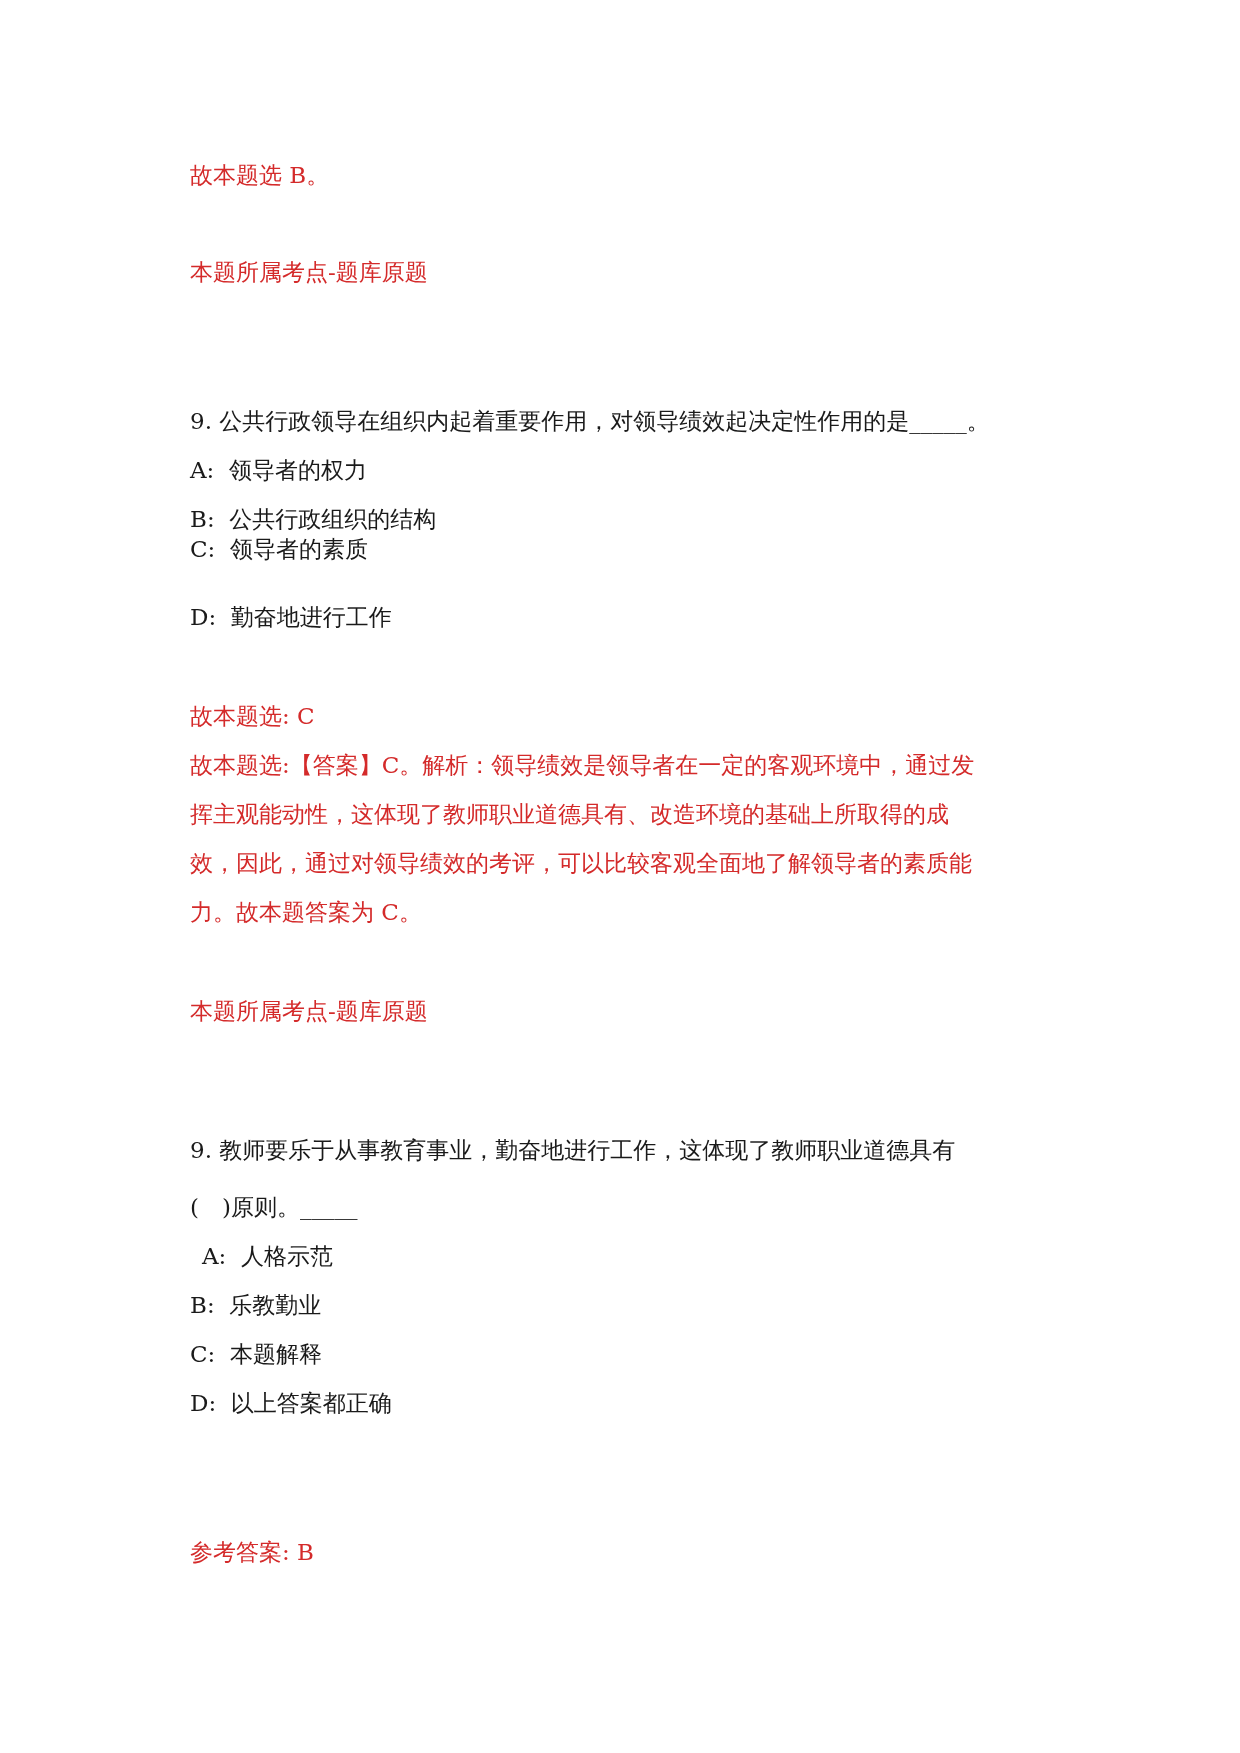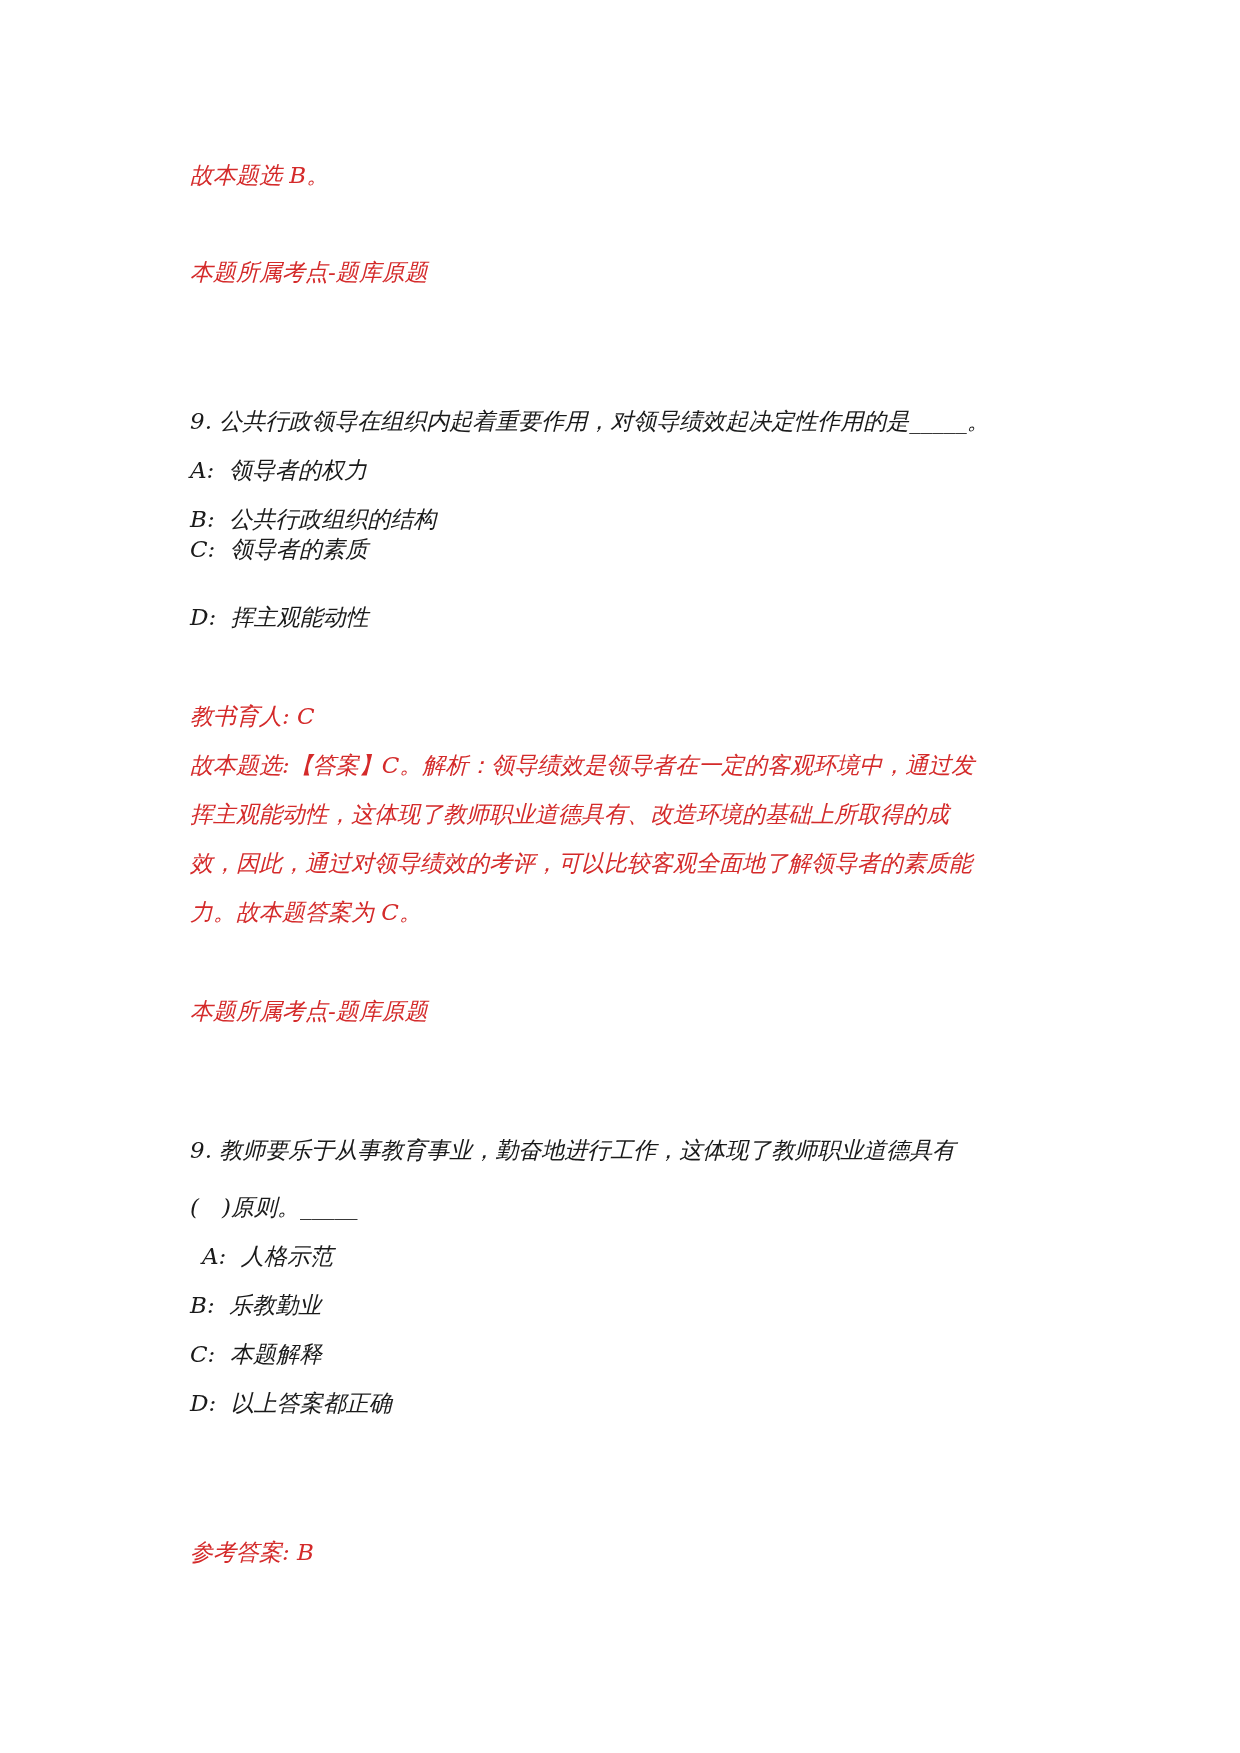--- a/index.html
+++ b/index.html
@@ -1,37 +1,37 @@
 <!DOCTYPE html>
 <html><head>
 <meta charset="utf-8">
 <style>
   html, body { margin: 0; padding: 0; background: #ffffff; }
   body { width: 1240px; height: 1753px; position: relative; overflow: hidden;
          font-family: "DejaVu Serif", "Liberation Serif", serif; }
-  .line { position: absolute; left: 190px; font-size: 23px; line-height: 30px; white-space: nowrap; color: #1a1a1a; font-style: italic; }
+  .line { position: absolute; left: 190px; font-size: 23px; line-height: 30px; white-space: nowrap; color: #1a1a1a; }
   .red { color: #d42a2a; }
   .indent { left: 202px; }
 </style>
 </head>
 <body>
 
 <div>
 
   <div class="line red" style="top:160px">故本题选 B。</div>
   <div class="line red" style="top:257px">本题所属考点-题库原题</div>
 
   <div>
     <div class="line" style="top:406px">9. 公共行政领导在组织内起着重要作用，对领导绩效起决定性作用的是_____。</div>
     <div class="line" style="top:455px"><span>A:</span>&nbsp;&nbsp;<span>领导者的权力</span></div>
     <div class="line" style="top:504px"><span>B:</span>&nbsp;&nbsp;<span>公共行政组织的结构</span></div>
     <div class="line" style="top:534px"><span>C:</span>&nbsp;&nbsp;<span>领导者的素质</span></div>
-    <div class="line" style="top:602px"><span>D:</span>&nbsp;&nbsp;<span>挥主观能动性</span></div>
+    <div class="line" style="top:602px"><span>D:</span>&nbsp;&nbsp;<span>勤奋地进行工作</span></div>
 
-    <div class="line red" style="top:701px">教书育人: C</div>
+    <div class="line red" style="top:701px">故本题选: C</div>
     <div class="line red" style="top:750px">故本题选:【答案】C。解析：领导绩效是领导者在一定的客观环境中，通过发</div>
     <div class="line red" style="top:799px">挥主观能动性，这体现了教师职业道德具有、改造环境的基础上所取得的成</div>
     <div class="line red" style="top:848px">效，因此，通过对领导绩效的考评，可以比较客观全面地了解领导者的素质能</div>
     <div class="line red" style="top:897px">力。故本题答案为 C。</div>
 
     <div class="line red" style="top:996px">本题所属考点-题库原题</div>
   </div>
 
   <div>
     <div class="line" style="top:1135px">9. 教师要乐于从事教育事业，勤奋地进行工作，这体现了教师职业道德具有</div>

